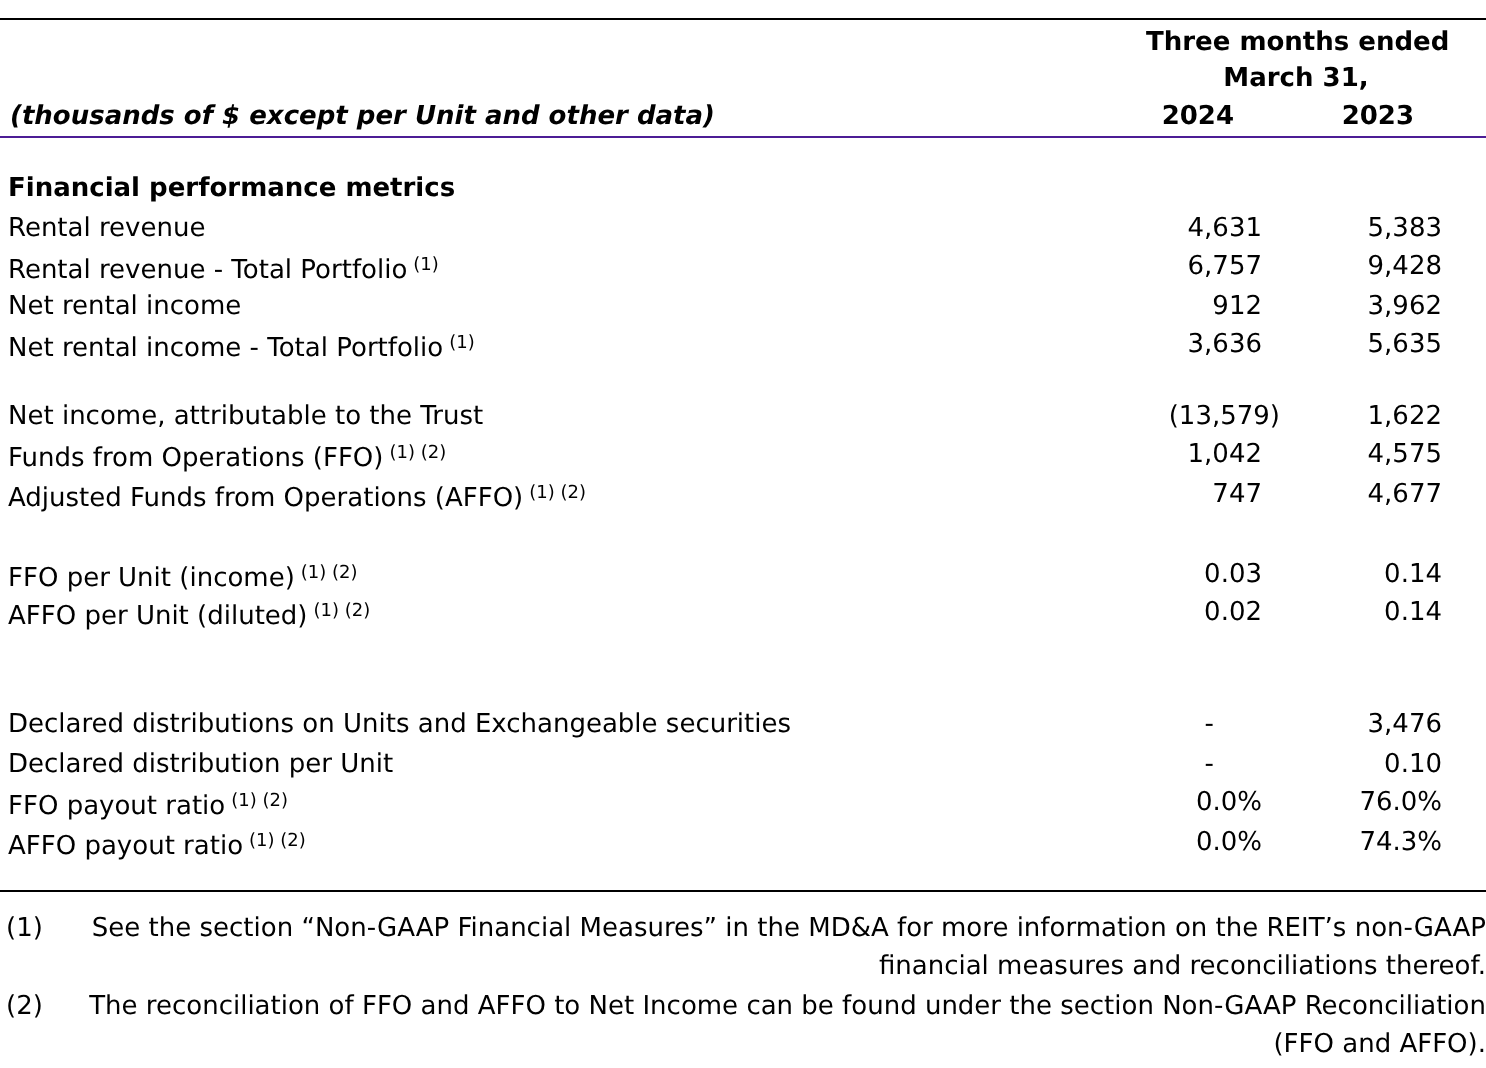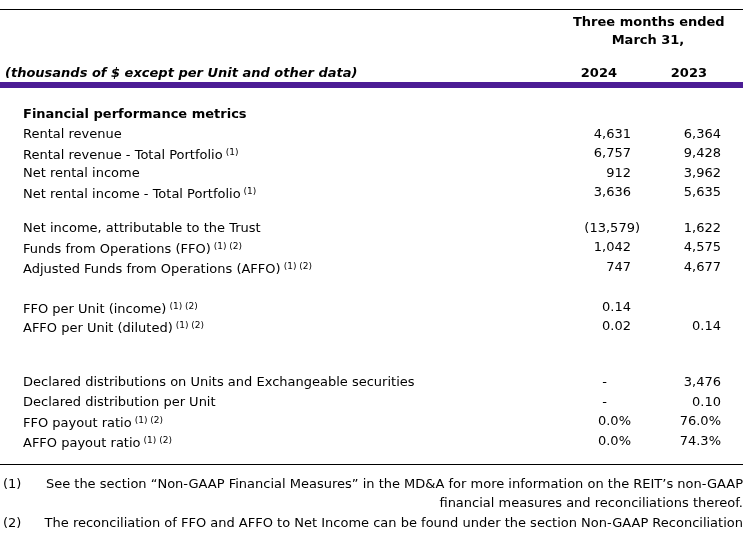--- a/index.html
+++ b/index.html
@@ -7,36 +7,36 @@
     position:relative;
     width:743px; height:534px;
     background:#ffffff; color:#000000;
     font-family:"DejaVu Sans","Liberation Sans",sans-serif;
     font-size:13px;
     overflow:hidden;
     box-sizing:border-box;
   }
   .rule { border-top:1px solid #000; height:0; }
   .top-rule { margin-top:9px; }
-  .thead { border-bottom:6px solid #4c1d95; }
+  .thead { border-bottom:1px solid #4c1d95; }
   .period {
     width:150px; margin:0 20px 0 auto; padding-top:3px;
     text-align:center; font-weight:bold; line-height:18px; white-space:nowrap;
   }
   .head-row {
     display:grid; grid-template-columns:1fr 90px 90px;
     padding:0 36px 0 5px; line-height:19px; align-items:end;
   }
-  .head-row .num { font-weight:bold;margin-top:14px; }
+  .head-row .num { font-weight:bold; }
   .num { text-align:right; white-space:nowrap; }
   .caption { font-weight:bold; font-style:italic; white-space:nowrap; }
   .tbody { padding-top:16px; }
   .row {
     display:grid; grid-template-columns:1fr 90px 90px;
-    padding:0 22px 0 23px; height:19.5px; line-height:19.5px;
+    padding:0 22px 0 4px; height:19.5px; line-height:19.5px;
   }
   .row .lbl { white-space:nowrap; }
   .section .lbl { font-weight:bold; }
   sup.fn { font-size:9px; vertical-align:4px; margin-left:3px; white-space:nowrap; }
   .spacer-1 { height:16px; }
   .spacer-2 { height:20.5px; }
   .spacer-3 { height:17px; }
   .val-dash  { padding-right:24px; }
   .val-paren { margin-right:-9px;text-align:right; }
   .footnote-rule { margin-top:13.5px; }
@@ -66,21 +66,21 @@
 
   <div class="tbody" id="tbody">
       <div class="row section">
         <div class="lbl"><span>Financial performance metrics</span></div>
         <div class="num"></div>
         <div class="num"></div>
       </div>
       <div class="row">
         <div class="lbl"><span>Rental revenue</span></div>
         <div class="num">4,631</div>
-        <div class="num">6,364</div>
+        <div class="num">5,383</div>
       </div>
       <div class="row">
         <div class="lbl"><span>Rental revenue - Total Portfolio</span><sup class="fn">(1)</sup></div>
         <div class="num">6,757</div>
         <div class="num">9,428</div>
       </div>
       <div class="row">
         <div class="lbl"><span>Net rental income</span></div>
         <div class="num">912</div>
         <div class="num">3,962</div>
@@ -102,20 +102,21 @@
         <div class="num">4,575</div>
       </div>
       <div class="row">
         <div class="lbl"><span>Adjusted Funds from Operations (AFFO)</span><sup class="fn">(1) (2)</sup></div>
         <div class="num">747</div>
         <div class="num">4,677</div>
       </div>
       <div class="spacer-2"></div>
       <div class="row">
         <div class="lbl"><span>FFO per Unit (income)</span><sup class="fn">(1) (2)</sup></div>
+        <div class="num">0.03</div>
         <div class="num">0.14</div>
       </div>
       <div class="row">
         <div class="lbl"><span>AFFO per Unit (diluted)</span><sup class="fn">(1) (2)</sup></div>
         <div class="num">0.02</div>
         <div class="num">0.14</div>
       </div>
       <div class="spacer-3"></div>
       <div class="row section">
         <div class="num"></div>

